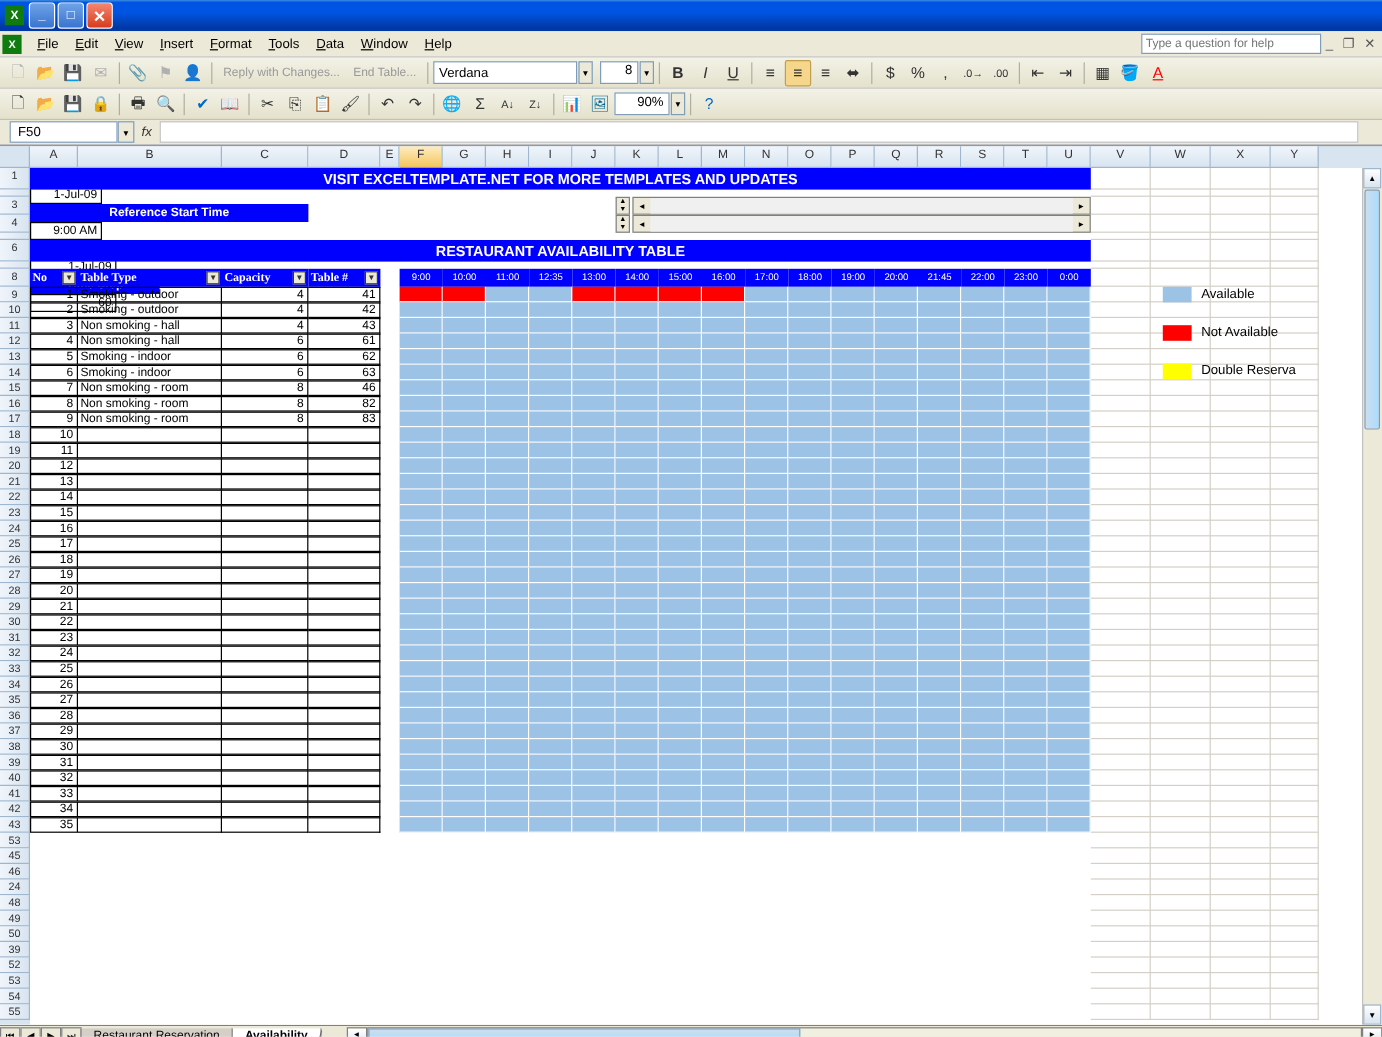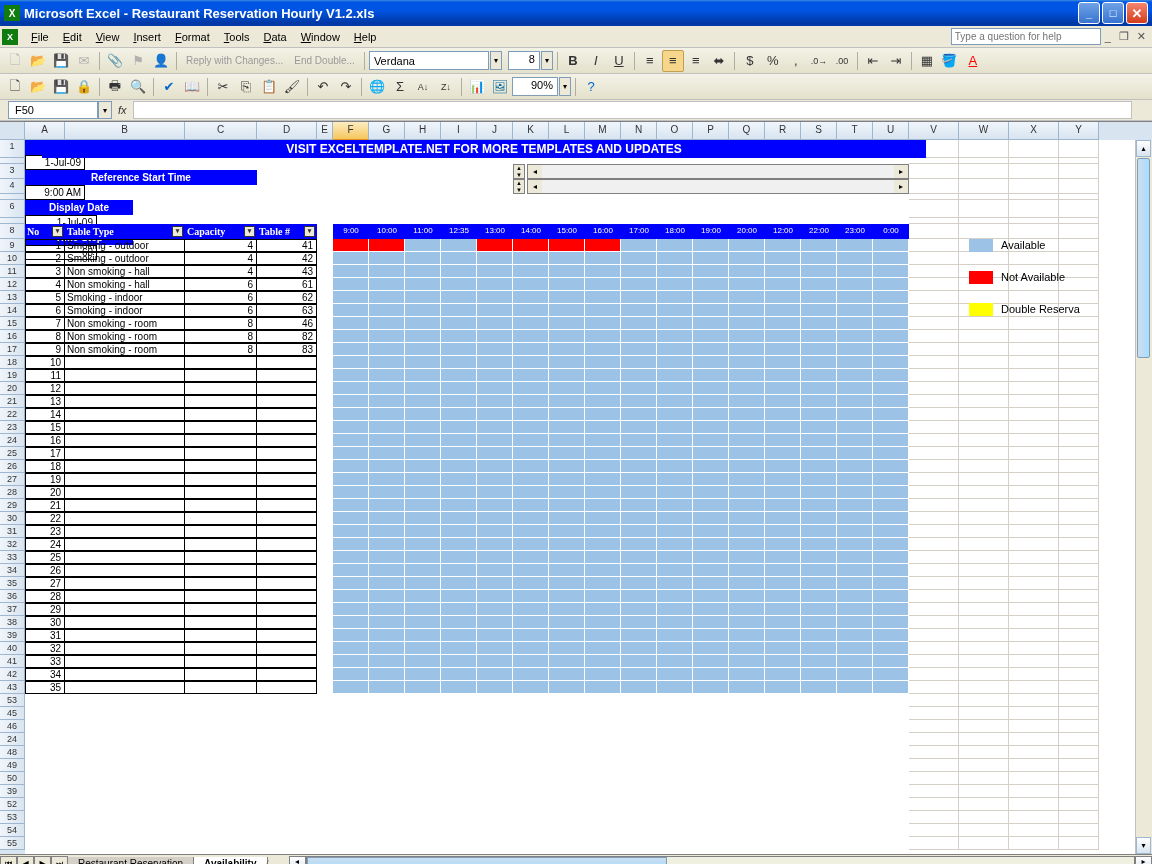--- a/index.html
+++ b/index.html
@@ -48,21 +48,21 @@
 .colhdr { border-right: 1px solid #9eb6ce; border-bottom: 1px solid #9eb6ce; text-align: center; font-size: 10px; padding-top: 2px; color: #333; background: linear-gradient(#f0f5fb, #d8e4f0); }
 .colhdr.sel { background: linear-gradient(#fdecc2, #f5c65c); border-bottom-color: #e09020; }
 .grid-body { display: flex; flex: 1; overflow: hidden; position: relative; }
 .rowhdrs { width: 25px; background: #d8e4f0; }
 .rowhdr { height: 13px; border-right: 1px solid #9eb6ce; border-bottom: 1px solid #9eb6ce; text-align: center; font-size: 9px; color: #333; background: linear-gradient(to right, #f0f5fb, #d8e4f0); line-height: 13px; }
 .rowhdr.h15 { height: 15px; }
 .rowhdr.h18 { height: 18px; }
 .rowhdr.h6 { height: 6px; font-size: 0; }
 .cells { flex: 1; position: relative; }
 
-.banner { position: absolute; background: #0000ff; color: white; font-weight: bold; font-family: Verdana, sans-serif; text-align: center; margin-left: 17px; }
+.banner { position: absolute; background: #0000ff; color: white; font-weight: bold; font-family: Verdana, sans-serif; text-align: center; }
 .bluelabel { background: #0000ff; color: white; font-weight: bold; font-family: Verdana, sans-serif; text-align: center; font-size: 10px; display: flex; align-items: center; justify-content: center; }
 .blackcell { background: white; border: 1px solid #000; text-align: right; padding: 0 3px; font-size: 10px; display: flex; align-items: center; justify-content: flex-end; }
 .spin { width: 12px; background: #ece9d8; border: 1px solid #808080; display: flex; flex-direction: column; }
 .spin div { flex: 1; font-size: 6px; text-align: center; line-height: 6px; }
 .longscroll { background: #ece9d8; border: 1px solid #808080; position: absolute; display: flex; align-items: center; }
 .longscroll .arrow { width: 14px; font-size: 8px; text-align: center; }
 .longscroll .track { flex: 1; background: #f0f0f0; height: 100%; }
 
 .thdr { background: #0000ff; color: white; font-weight: bold; font-family: Verdana; font-size: 10px; display: flex; align-items: center; padding: 0 2px; position: absolute; }
 .thdr .fbtn { width: 11px; height: 11px; background: #ece9d8; border: 1px solid #333; font-size: 7px; text-align: center; line-height: 9px; color: #333; margin-left: auto; }
@@ -89,21 +89,20 @@
 .hscroll { flex: 1; height: 16px; background: #ece9d8; display: flex; margin-left: 20px; }
 .hscroll .sbtn { width: 17px; border: 1px solid #808080; background: linear-gradient(#fff, #d8e4f0); font-size: 8px; text-align: center; }
 .hscroll .track { flex: 1; background: #f0f0e0; border: 1px solid #808080; position: relative; }
 .hscroll .thumb { position: absolute; left: 0; width: 360px; height: 12px; top: 0; background: linear-gradient(#cde, #adf); border: 1px solid #7f9db9; }
 </style>
 </head>
 <body>
 
 <div class="titlebar">
   <div class="app-icon">X</div>
-  <div class="title">Microsoft Excel - Restaurant Reservation Hourly V1.2.xls</div>
   <div class="winbtns">
     <div class="winbtn min">_</div>
     <div class="winbtn max">□</div>
     <div class="winbtn close">✕</div>
   </div>
 </div>
 
 <div class="menubar">
   <div class="excel-icon">X</div>
   <div id="menus" style="display: inline-flex;">
@@ -127,21 +126,21 @@
   <div class="tbtn disabled">🗋</div>
   <div class="tbtn disabled">📂</div>
   <div class="tbtn disabled">💾</div>
   <div class="tbtn disabled">✉</div>
   <div class="tsep"></div>
   <div class="tbtn disabled">📎</div>
   <div class="tbtn disabled">⚑</div>
   <div class="tbtn disabled">👤</div>
   <div class="tsep"></div>
   <div class="tbtn-text">Reply with Changes...</div>
-  <div class="tbtn-text">End Double...</div>
+  <div class="tbtn-text">End Table...</div>
   <div class="tsep"></div>
   <div class="fontbox">Verdana</div>
   <div class="dd">▾</div>
   <div style="width:4px"></div>
   <div class="sizebox">8</div>
   <div class="dd">▾</div>
   <div class="tsep"></div>
   <div class="tbtn">
       <b>B</b>
     </div>
@@ -383,20 +382,21 @@
         <div class="longscroll" style="left: 502px; top: 24px; width: 382px; height: 15px;">
           <div class="arrow">◂</div>
           <div class="track"></div>
           <div class="arrow">▸</div>
         </div>
         <div class="longscroll" style="left: 502px; top: 39px; width: 382px; height: 15px;">
           <div class="arrow">◂</div>
           <div class="track"></div>
           <div class="arrow">▸</div>
         </div>
+        <div class="banner" style="font-size: 12px; line-height: 18px; left: 0px; top: 60px; width: 884px; height: 18px;">RESTAURANT AVAILABILITY TABLE</div>
         <div class="thdr" style="left: 0px; top: 84px; width: 40px; height: 15px;">
           <span>No</span>
           <span class="fbtn">▾</span>
         </div>
         <div class="thdr" style="left: 40px; top: 84px; width: 120px; height: 15px;">
           <span>Table Type</span>
           <span class="fbtn">▾</span>
         </div>
         <div class="thdr" style="left: 160px; top: 84px; width: 72px; height: 15px;">
           <span>Capacity</span>
@@ -411,21 +411,21 @@
         <div class="timehdr" style="left: 380px; top: 84px; width: 36px; height: 15px;">11:00</div>
         <div class="timehdr" style="left: 416px; top: 84px; width: 36px; height: 15px;">12:35</div>
         <div class="timehdr" style="left: 452px; top: 84px; width: 36px; height: 15px;">13:00</div>
         <div class="timehdr" style="left: 488px; top: 84px; width: 36px; height: 15px;">14:00</div>
         <div class="timehdr" style="left: 524px; top: 84px; width: 36px; height: 15px;">15:00</div>
         <div class="timehdr" style="left: 560px; top: 84px; width: 36px; height: 15px;">16:00</div>
         <div class="timehdr" style="left: 596px; top: 84px; width: 36px; height: 15px;">17:00</div>
         <div class="timehdr" style="left: 632px; top: 84px; width: 36px; height: 15px;">18:00</div>
         <div class="timehdr" style="left: 668px; top: 84px; width: 36px; height: 15px;">19:00</div>
         <div class="timehdr" style="left: 704px; top: 84px; width: 36px; height: 15px;">20:00</div>
-        <div class="timehdr" style="left: 740px; top: 84px; width: 36px; height: 15px;">12:00</div>
+        <div class="timehdr" style="left: 740px; top: 84px; width: 36px; height: 15px;">21:45</div>
         <div class="timehdr" style="left: 776px; top: 84px; width: 36px; height: 15px;">22:00</div>
         <div class="timehdr" style="left: 812px; top: 84px; width: 36px; height: 15px;">23:00</div>
         <div class="timehdr" style="left: 848px; top: 84px; width: 36px; height: 15px;">0:00</div>
         <div class="datacell" style="left: 0px; top: 99px; width: 40px; height: 13px;">1</div>
         <div class="datacell left noborder" style="left: 40px; top: 99px; width: 120px; height: 13px;">Smoking - outdoor</div>
         <div class="datacell noborder" style="left: 160px; top: 99px; width: 72px; height: 13px;">4</div>
         <div class="datacell noborder" style="left: 232px; top: 99px; width: 60px; height: 13px;">41</div>
         <div class="datacell" style="left: 0px; top: 112px; width: 40px; height: 13px;">2</div>
         <div class="datacell left noborder" style="left: 40px; top: 112px; width: 120px; height: 13px;">Smoking - outdoor</div>
         <div class="datacell noborder" style="left: 160px; top: 112px; width: 72px; height: 13px;">4</div>

